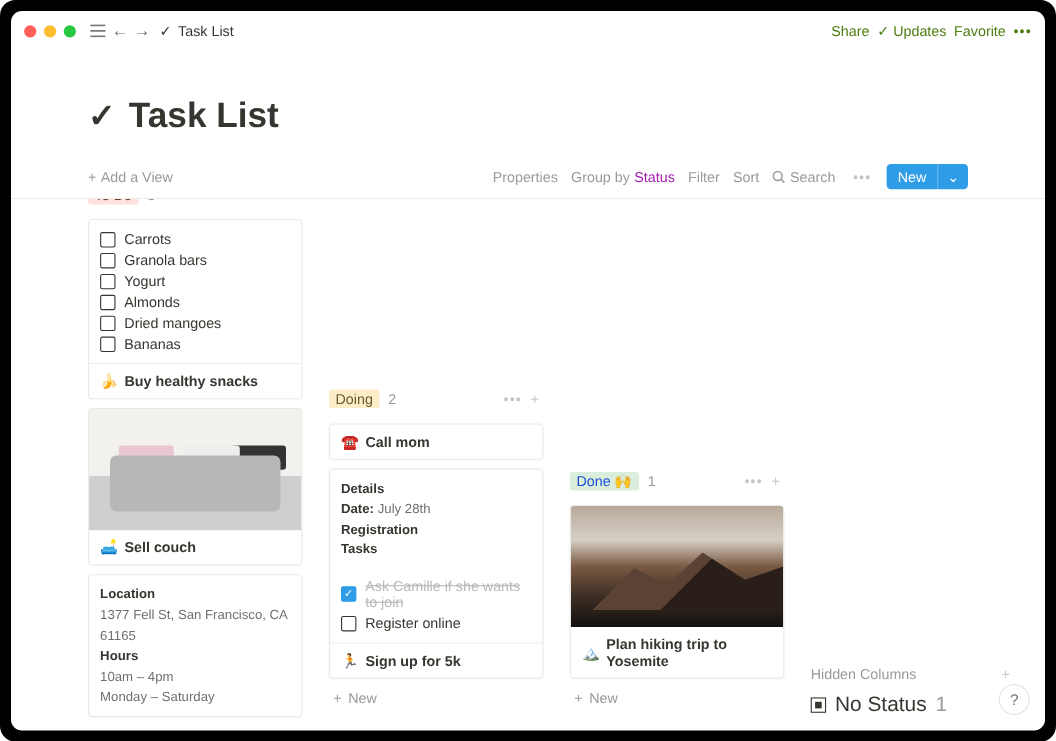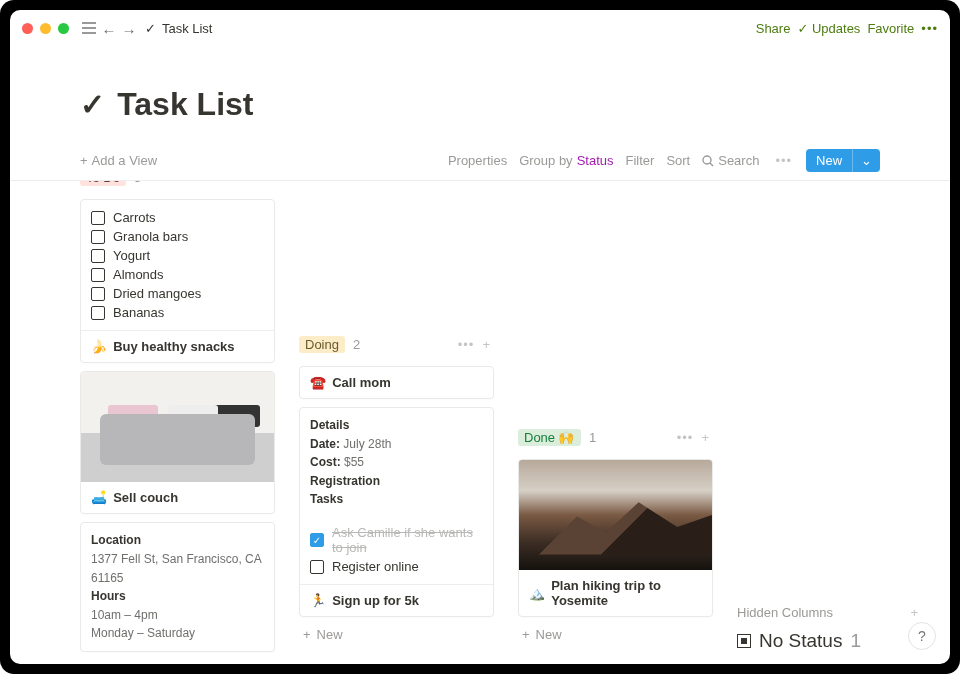--- a/index.html
+++ b/index.html
@@ -34,21 +34,21 @@
   .new-btn .lbl { padding:4px 10px; }
   .new-btn .caret { padding:4px 8px; border-left:1px solid rgba(255,255,255,.3); }
 
   
   .board { flex:1; overflow:auto; padding: 12px 0 12px 70px; display:flex; gap:24px; align-items:flex-end; }
   .col { width:195px; flex-shrink:0; }
   .col-header { display:flex; align-items:center; height:28px; font-size:13px; }
   .pill { padding:1px 6px; border-radius:3px; font-size:13px; }
   .pill.todo { background:#ffe2dd; color:#6b3b36; }
   .pill.doing { background:#fdecc8; color:#6b5a2a; }
-  .pill.done { background:#dbeddb; color:#15803d; }
+  .pill.done { background:#dbeddb; color:#1d4ed8; }
   .col-count { margin-left:8px; color:#9b9a97; }
   .col-header .grow { flex:1; }
   .ghost { color:#c4c4c2; cursor:pointer; padding:0 4px; }
   .ghost.ell { letter-spacing:1px; }
 
   .card { background:#fff; border:1px solid #e9e9e7; border-radius:4px; margin-top:8px; font-size:13px; overflow:hidden; box-shadow: 0 1px 2px rgba(0,0,0,.02); }
   .card .body-pad { padding:8px 10px; }
   .chk-row { display:flex; align-items:center; gap:8px; padding:2px 0; color:#37352f; }
   .chk { width:14px; height:14px; border:1.5px solid #37352f; border-radius:2px; flex-shrink:0; display:flex; align-items:center; justify-content:center; font-size:10px; }
   .chk.checked { background:#2e9ce6; border-color:#2e9ce6; color:#fff; }
@@ -227,24 +227,20 @@
           </div>
         </div>
 
         <div class="card">
           <div class="meta">
             <div class="label">Details</div>
             <div>
               <span class="label">Date:</span>
               <span>July 28th</span>
             </div>
-            <div>
-              <span class="label">Cost:</span>
-              <span>$55</span>
-            </div>
             <div class="label">Registration</div>
             <div class="label">Tasks</div>
           </div>
           <div class="sub-tasks">
             <div class="chk-row struck">
               <span class="chk checked">✓</span>
               <span class="txt">Ask Camille if she wants to join</span>
             </div>
             <div class="chk-row">
               <span class="chk"></span>

